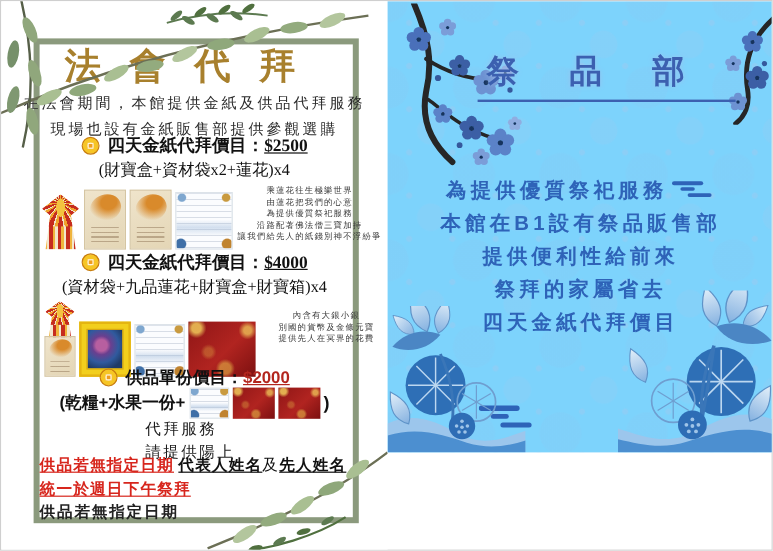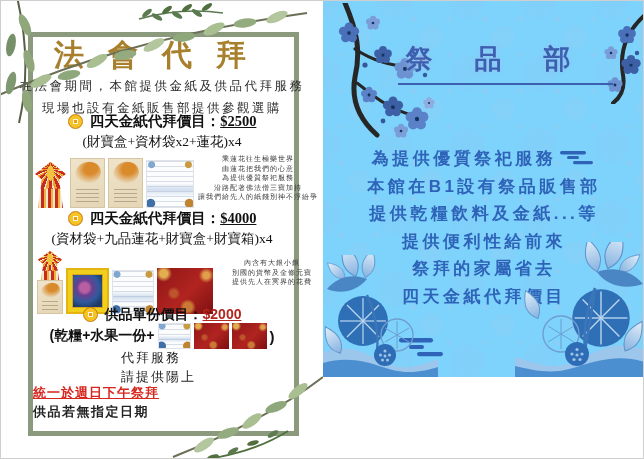--- a/index.html
+++ b/index.html
@@ -218,20 +218,26 @@
       <div class="redbox s"></div>
       <div class="redbox s"></div>
       <span class="paren">)</span>
     </div>
     <div class="service-block" style="left:120px;top:347px;width:140px">
       <div>代拜服務</div>
       <div>請提供陽上</div>
     </div>
 
     <div class="bottom-notes">
+      <div style="white-space:nowrap">
+        <span class="red-note">供品若無指定日期</span>
+        <span class="names-part">
+          <span class="u">代表人姓名</span><span>及</span><span class="u">先人姓名</span>
+        </span>
+      </div>
       <div class="red-note" style="margin-top:5px">統一於週日下午祭拜</div>
       <div class="black-note" style="margin-top:4px">供品若無指定日期</div>
     </div>
   </div>
 
   <div class="right-flyer">
     <div class="pattern"></div>
 
     <svg class="deco" style="left:2px;top:2px;z-index:2" width="125" height="145" viewBox="0 0 125 145">
       <defs>
@@ -279,21 +285,20 @@
 
     <div class="rf-lines">
       <div><span>為提供優質祭祀服務</span><svg class="cloud-inline" width="36" height="15" viewBox="0 0 36 15">
             <g fill="#2e63b8">
               <rect x="0" y="1" width="26" height="3.4" rx="1.7"></rect>
               <rect x="7" y="6" width="12" height="3" rx="1.5"></rect>
               <rect x="13" y="11" width="20" height="3.2" rx="1.6"></rect>
             </g>
           </svg></div>
       <div>本館在B1設有祭品販售部</div>
-      <div>提供乾糧飲料及金紙...等</div>
       <div>提供便利性給前來</div>
       <div>祭拜的家屬省去</div>
       <div>四天金紙代拜價目</div>
     </div>
 
     <svg class="deco" style="left:76px;top:336px;z-index:2" width="50" height="22" viewBox="0 0 50 22">
       <g fill="#2e63b8">
           <rect x="0" y="1" width="34" height="4.4" rx="2.2"></rect>
           <rect x="10" y="8" width="15" height="4" rx="2"></rect>
           <rect x="18" y="15" width="26" height="4.2" rx="2.1"></rect>

